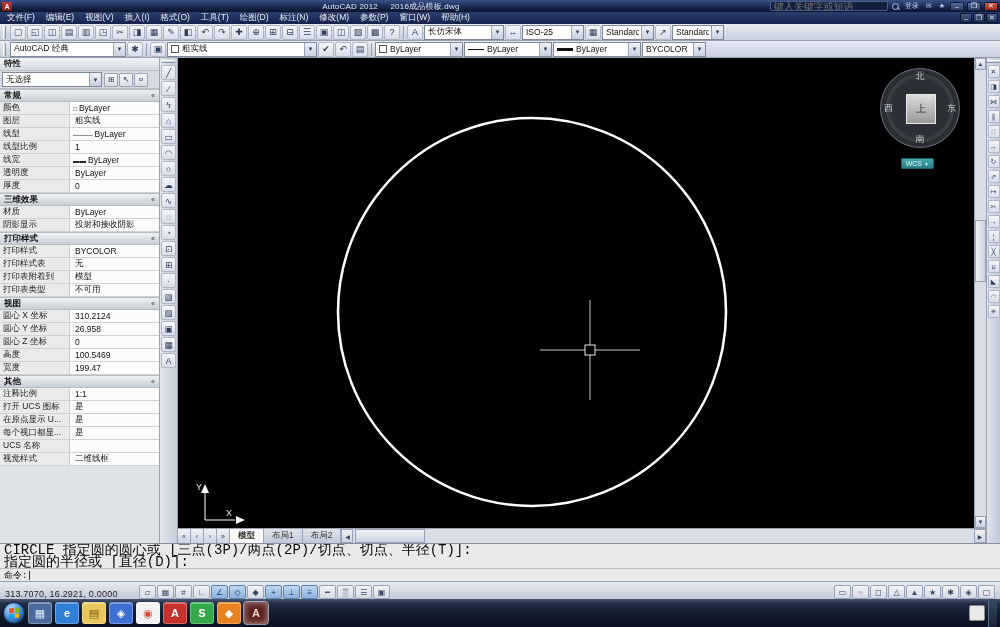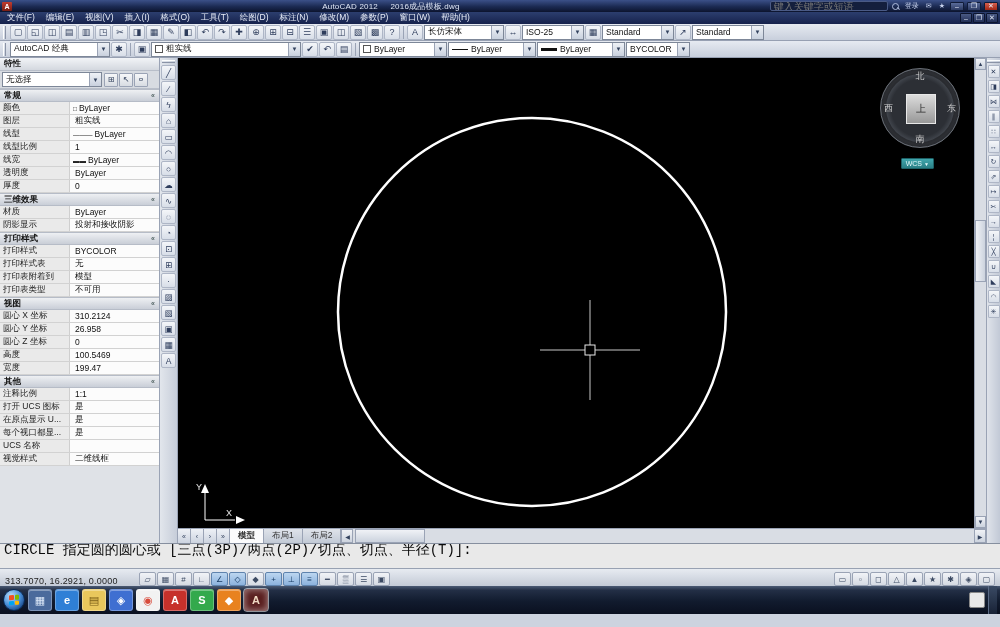--- a/index.html
+++ b/index.html
@@ -29,21 +29,21 @@
 
 .tbrow{height:17px;background:linear-gradient(#e6eaf1,#c8cfdc);border-bottom:1px solid #97a0b2;display:flex;align-items:center;padding:0 2px;gap:1px;}
 .grip{width:3px;height:13px;border-left:1px solid #fdfefe;border-right:1px solid #8a93a6;margin:0 3px 0 1px;}
 .sep{width:1px;height:13px;background:#9aa3b5;margin:0 2px;}
 .tb-icons{display:flex;align-items:center;gap:1px;}
 .tbtn{width:16px;height:15px;display:flex;align-items:center;justify-content:center;background:linear-gradient(#f4f6f9,#d8dee8);border:1px solid #aeb6c6;border-radius:2px;color:#2e3d5c;font-size:9px;}
 .tbtn .g{pointer-events:none;}
 .combo{height:15px;background:#fff;border:1px solid #7d8798;display:flex;align-items:center;font-size:8.5px;padding-left:3px;color:#111;}
 .combo .val{white-space:nowrap;overflow:hidden;flex:1;}
 .combo .arrow{margin-left:2px;width:12px;align-self:stretch;background:linear-gradient(#eef1f6,#c9d1de);border-left:1px solid #9aa3b5;display:flex;align-items:center;justify-content:center;font-size:6px;color:#33425e;}
-.w80{width:80px}.w62{width:62px}.w72{width:72px}.w96{width:100px}.w150{width:150px}.w88{width:88px}.w64{width:64px}.w100{width:100px}
+.w80{width:80px}.w62{width:62px}.w72{width:52px}.w96{width:116px}.w150{width:150px}.w88{width:88px}.w64{width:64px}.w100{width:100px}
 .swatch{width:8px;height:8px;background:#fff;border:1px solid #555;margin-right:3px;flex:none;}
 .ltline{width:16px;height:1px;background:#111;margin-right:3px;flex:none;}
 .lwline{width:16px;height:3px;background:#111;margin-right:3px;flex:none;}
 
 
 .main{height:485px;display:flex;overflow:hidden;}
 
 
 .palette{width:160px;background:#e0e3e8;border-right:1px solid #9aa3b5;display:flex;flex-direction:column;font-size:8.5px;}
 .pal-top{height:13px;background:linear-gradient(#f2f4f7,#d4d8df);display:flex;align-items:center;padding:0 4px;font-weight:bold;color:#1c1c1c;border-bottom:1px solid #b8bec9;}
@@ -757,20 +757,25 @@
           </span>
           <span class="mbtn">
             <span>✳</span>
           </span>
         </div>
     </div>
   </div>
 
   <div class="cmdhist">
     <div>CIRCLE 指定圆的圆心或 [三点(3P)/两点(2P)/切点、切点、半径(T)]:</div>
+    <div>指定圆的半径或 [直径(D)]:</div>
+  </div>
+  <div class="cmdline">
+    <span>命令:</span>
+    <span class="caret"></span>
   </div>
 
   <div class="statusbar">
     <span class="coords">313.7070, 16.2921, 0.0000</span>
     <span class="stgl-wrap">
 
     <span class="stgl">
           <span>▱</span>
         </span>
         <span class="stgl">

